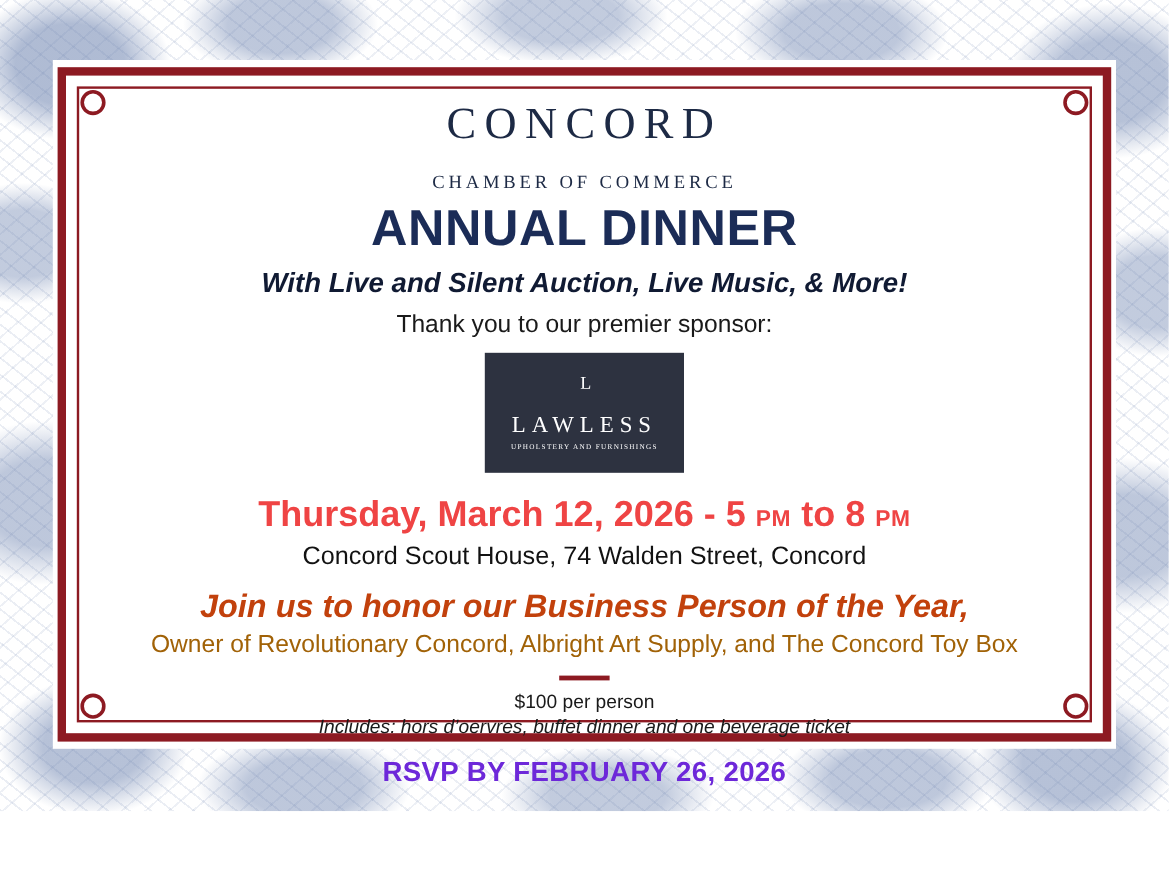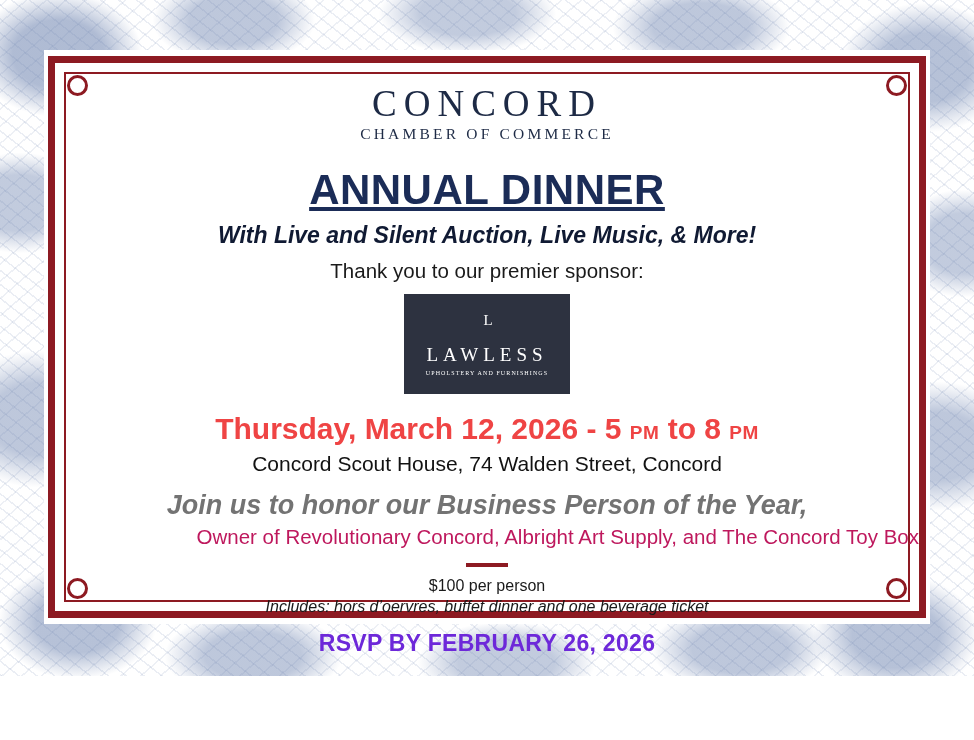--- a/index.html
+++ b/index.html
@@ -98,31 +98,30 @@
     font-size: 37px;
     letter-spacing: 7px;
     color: #1d2a45;
     line-height: 1.05;
   }
   .org-sub {
     font-family: "Liberation Serif", serif;
     font-size: 15.5px;
     letter-spacing: 3.2px;
     color: #1d2a45;
-    margin-top: 1px;
+    margin-top: 20px;
   }
 
   .event-title {
     font-family: "Liberation Sans", sans-serif;
     font-weight: bold;
     font-size: 42px;
     color: #1b2c57;
     letter-spacing: 0.5px;
-    margin-top: 23px;
-    text-decoration: underline;
+    margin-top: 4px;
   }
   .event-subtitle {
     font-weight: bold;
     font-size: 23px;
     color: #101a33;
     margin-top: 8px;
     font-style: italic;
   }
   .sponsor-line {
     font-size: 20.5px;
@@ -175,37 +174,36 @@
     font-size: 21px;
     color: #121212;
     margin-top: 6px;
   }
 
   .honor-line {
     margin-top: 14px;
     font-style: italic;
     font-weight: bold;
     font-size: 27px;
-    color: #737373;
+    color: #c2410c;
   }
   .honoree {
     font-family: "Liberation Serif", serif;
     font-size: 46px;
     color: #7e1419;
     letter-spacing: 1px;
     margin-top: 2px;
     line-height: 1.05;
   }
   .honoree .cap { font-size: 58px; }
 
   .honoree-role {
     font-size: 20.5px;
-    color: #be185d;
+    color: #a16207;
     margin-top: 4px;
-    text-align: right;
   }
 
   .divider {
     width: 42px;
     height: 4px;
     background: #8d1a22;
     margin: 14px auto 10px;
   }
 
   .price {

